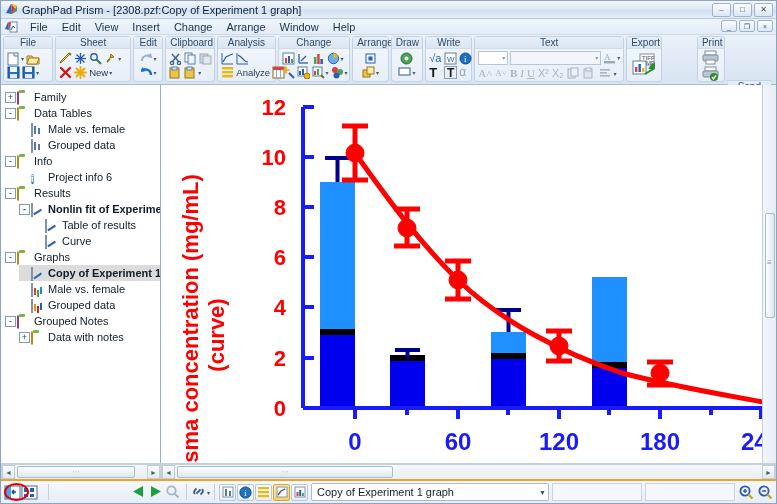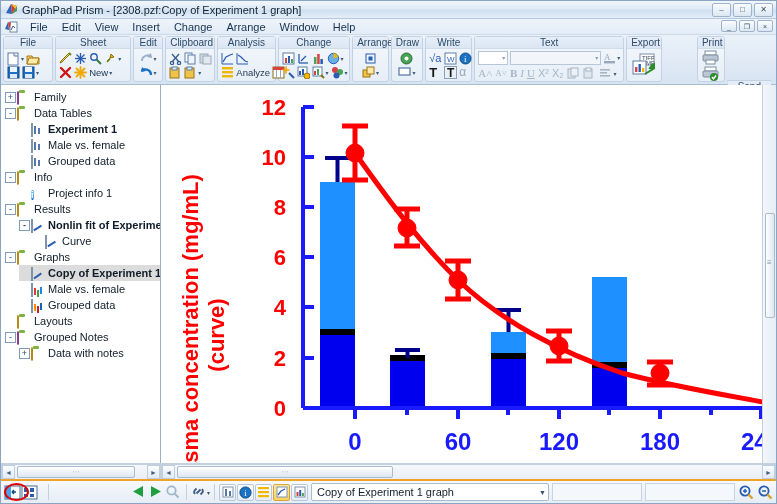--- a/index.html
+++ b/index.html
@@ -755,58 +755,58 @@
           <div class="node indent1">
             <span class="twisty">+</span>
             <span class="nicon"><span class="folder purple"></span></span>
             <span>Family</span>
           </div>
           <div class="node indent1">
             <span class="twisty">-</span>
             <span class="nicon"><span class="folder"></span></span>
             <span>Data Tables</span>
           </div>
-          <div class="node indent2 bold">
-            <span class="twisty none"></span>
-            <span class="nicon"><span class="dticon"></span></span>
-            <span>Experiment 1</span>
-          </div>
           <div class="node indent2">
             <span class="twisty none"></span>
             <span class="nicon"><span class="dticon"></span></span>
             <span>Male vs. female</span>
           </div>
           <div class="node indent2">
             <span class="twisty none"></span>
             <span class="nicon"><span class="dticon"></span></span>
             <span>Grouped data</span>
           </div>
           <div class="node indent1">
             <span class="twisty">-</span>
             <span class="nicon"><span class="folder"></span></span>
             <span>Info</span>
           </div>
           <div class="node indent2">
             <span class="twisty none"></span>
             <span class="nicon"><span class="infoicon">i</span></span>
-            <span>Project info 1</span>
+            <span>Project info 6</span>
           </div>
           <div class="node indent1">
             <span class="twisty">-</span>
             <span class="nicon"><span class="folder"></span></span>
             <span>Results</span>
           </div>
           <div class="node indent2 bold">
             <span class="twisty">-</span>
             <span class="nicon"><span class="resicon"></span></span>
             <span>Nonlin fit of Experiment 1</span>
           </div>
           <div class="node indent3">
             <span class="twisty none"></span>
             <span class="nicon"><span class="resicon"></span></span>
+            <span>Table of results</span>
+          </div>
+          <div class="node indent3">
+            <span class="twisty none"></span>
+            <span class="nicon"><span class="resicon"></span></span>
             <span>Curve</span>
           </div>
           <div class="node indent1">
             <span class="twisty">-</span>
             <span class="nicon"><span class="folder"></span></span>
             <span>Graphs</span>
           </div>
           <div class="node indent2 bold sel">
             <span class="twisty none"></span>
             <span class="nicon"><span class="grficon"></span></span>
@@ -814,25 +814,20 @@
           </div>
           <div class="node indent2">
             <span class="twisty none"></span>
             <span class="nicon"><span class="grficon bars"></span></span>
             <span>Male vs. female</span>
           </div>
           <div class="node indent2">
             <span class="twisty none"></span>
             <span class="nicon"><span class="grficon bars orange"></span></span>
             <span>Grouped data</span>
-          </div>
-          <div class="node indent1">
-            <span class="twisty none"></span>
-            <span class="nicon"><span class="folder"></span></span>
-            <span>Layouts</span>
           </div>
           <div class="node indent1">
             <span class="twisty">-</span>
             <span class="nicon"><span class="folder purple"></span></span>
             <span>Grouped Notes</span>
           </div>
           <div class="node indent2">
             <span class="twisty">+</span>
             <span class="nicon"><span class="folder"></span></span>
             <span>Data with notes</span>

